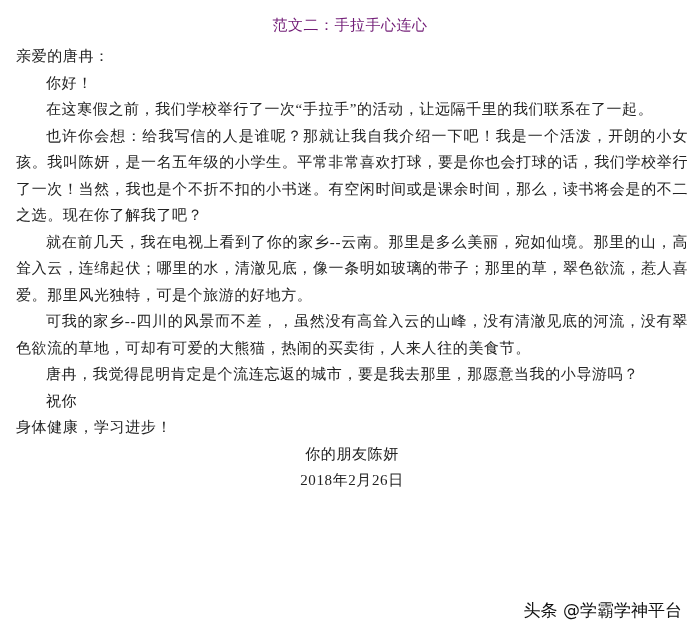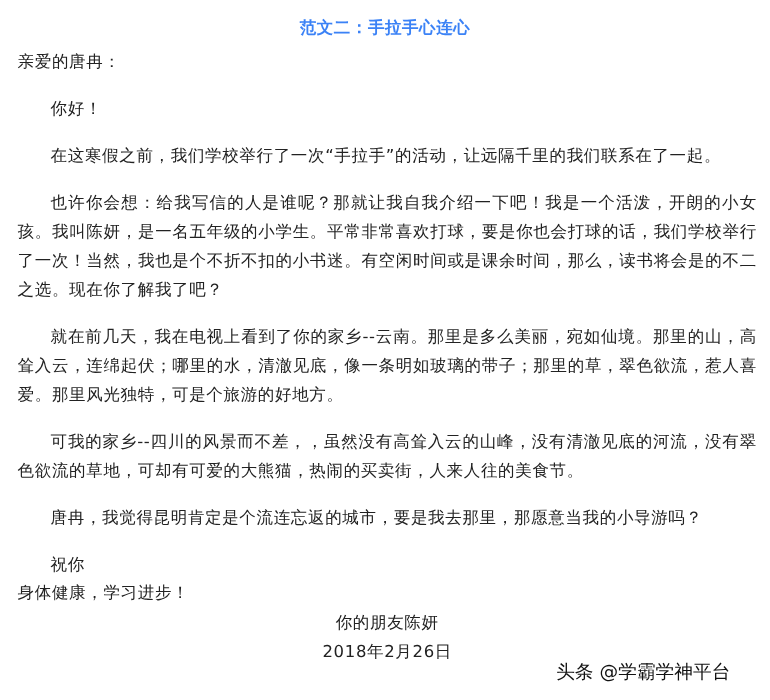--- a/index.html
+++ b/index.html
@@ -3,33 +3,33 @@
 <meta charset="utf-8">
 <style>
   html, body { margin: 0; padding: 0; background: #ffffff; }
   body {
     width: 700px; height: 636px; position: relative; overflow: hidden;
     font-family: "DejaVu Sans", "Liberation Sans", sans-serif;
     color: #222222;
   }
   .title {
     position: absolute; top: 16px; left: 0; width: 700px; text-align: center;
-    font-size: 15px; font-weight: bold; color: #3b82f6; letter-spacing: 0.5px;
+    font-size: 15px; font-weight: normal; color: #701a75; letter-spacing: 0.5px;
   }
   .page {
     position: absolute; top: 43px; left: 16px; width: 672px;
     font-size: 15px; line-height: 26.5px; letter-spacing: 0.6px;
   }
-  .p { margin: 0; text-align: justify; }
-  .indent { text-indent: 2em; margin-top: 16px; }
+  .p { margin: 0; text-align: justify; font-family: Liberation Serif, serif; }
+  .indent { text-indent: 2em; }
   .right { text-align: center; }
   .comment { color: #d12a2a; }
   .comment .label { color: #d12a2a; }
   .watermark {
-    position: absolute; right: 36px; bottom: 14px;
+    position: absolute; right: 18px; bottom: 14px;
     font-size: 17px; color: #111111;
     text-shadow: 0 0 3px #ffffff, 0 0 3px #ffffff;
     background: rgba(255,255,255,0.6);
     text-align: right;
   }
 </style>
 </head>
 <body>
 
 <div class="title">范文二：手拉手心连心</div>

